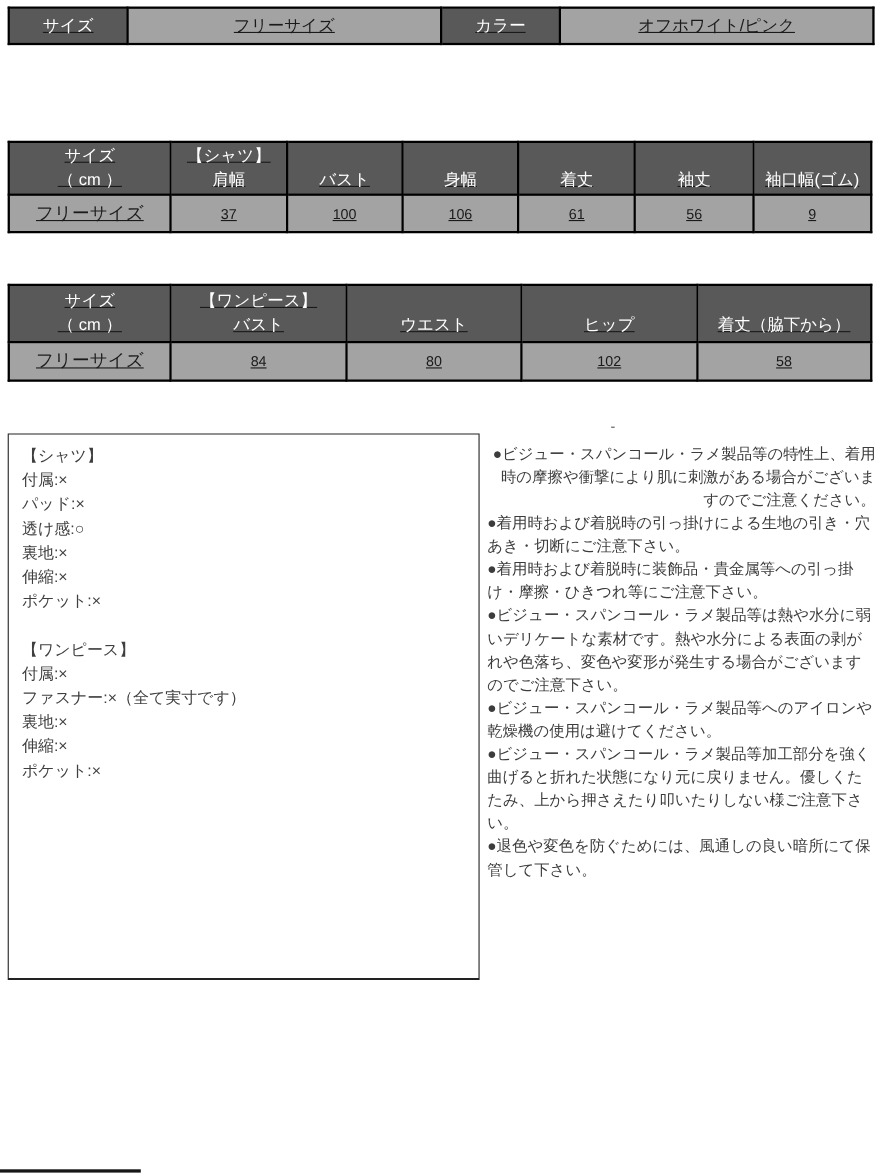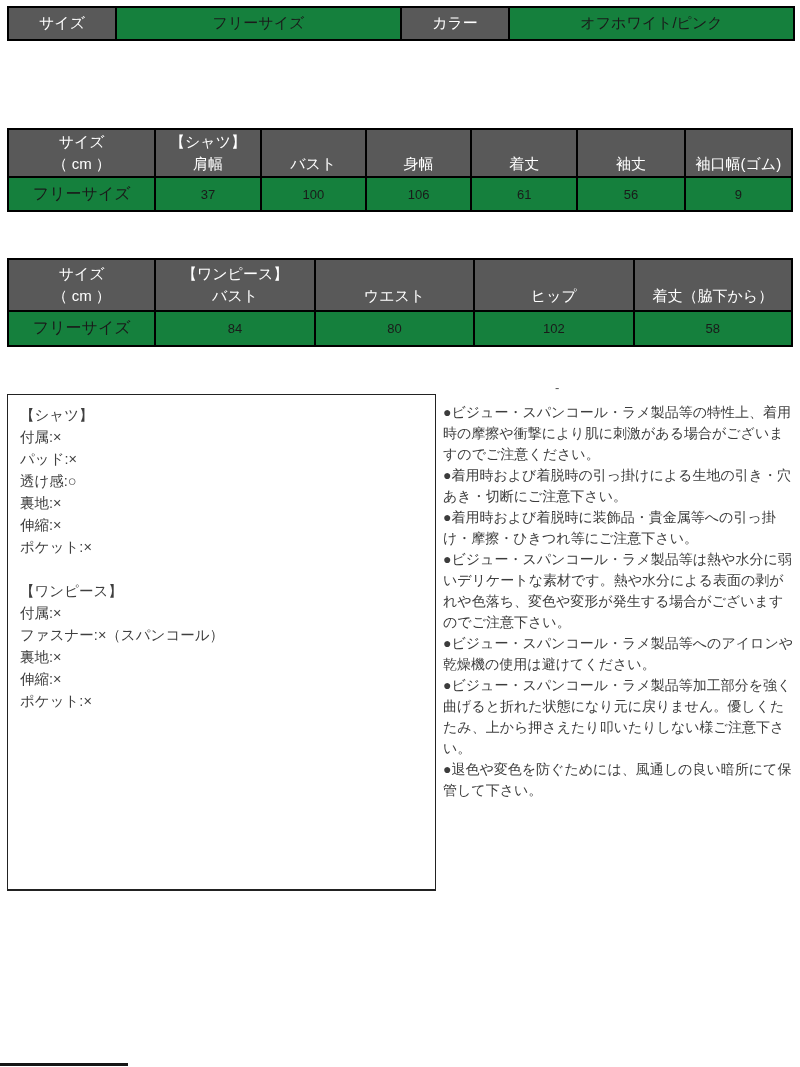--- a/index.html
+++ b/index.html
@@ -1,21 +1,21 @@
 <!DOCTYPE html>
 <html><head>
 <meta charset="utf-8">
 <style>
   html,body{margin:0;padding:0;}
   body{
     width:800px;height:1067px;position:relative;background:#ffffff;
     font-family:"Liberation Sans","DejaVu Sans",sans-serif;
     color:#1a1a1a;
   }
-  table{border-collapse:collapse;table-layout:fixed;position:absolute;background:#15803d;}
+  table{border-collapse:collapse;table-layout:fixed;position:absolute;background:#a3a3a3;text-decoration:underline;}
   td{border:2px solid #000;padding:0;text-align:center;vertical-align:middle;overflow:hidden;}
   .dark{background:#595959;color:#ffffff;font-size:15px;}
   .val{font-size:15px;color:#1a1a1a;}
   .hl{display:block;line-height:22px;height:22px;font-size:15px;}
   .num{font-size:13px;}
   .rowlabel{font-size:16px;}
   #spec-table td{height:31px;}
   #shirt-table td.h{height:46px;}
   #shirt-table td.d{height:32px;}
   #onepiece-table td.h{height:50px;}
@@ -26,21 +26,21 @@
     padding:9px 12px;color:#3f3f3f;font-size:14.5px;
   }
   .detail-line{line-height:22px;height:22px;white-space:pre;}
   .group-gap{height:22px;}
   #care-notes{
     position:absolute;left:443px;top:383px;width:353px;
     color:#3c3c3c;font-size:14px;
   }
   #care-notes .stray{height:12px;line-height:10px;font-size:13px;padding-left:112px;color:#555;}
   #care-notes p{margin:0;line-height:21px;text-align:left;}
-  #care-notes p.first{margin-top:7px;}
+  #care-notes p.first{margin-top:7px;text-align:right;}
   #bottom-stub{position:absolute;left:0;top:1063px;width:128px;height:3px;background:#161616;}
 </style>
 </head>
 <body>
 
 <table id="spec-table" style="left:7px;top:6px;width:786px;">
   <colgroup>
       <col style="width:108px">
       <col style="width:285px">
       <col style="width:108px">
@@ -154,21 +154,21 @@
   <div class="detail-line">【シャツ】</div>
   <div class="detail-line">付属:×</div>
   <div class="detail-line">パッド:×</div>
   <div class="detail-line">透け感:○</div>
   <div class="detail-line">裏地:×</div>
   <div class="detail-line">伸縮:×</div>
   <div class="detail-line">ポケット:×</div>
   <div class="group-gap"></div>
   <div class="detail-line">【ワンピース】</div>
   <div class="detail-line">付属:×</div>
-  <div class="detail-line">ファスナー:×（スパンコール）</div>
+  <div class="detail-line">ファスナー:×（全て実寸です）</div>
   <div class="detail-line">裏地:×</div>
   <div class="detail-line">伸縮:×</div>
   <div class="detail-line">ポケット:×</div>
   <div class="group-gap"></div>
 </div>
 
 <div id="care-notes">
   <div class="stray">-</div>
   <p class="first">●ビジュー・スパンコール・ラメ製品等の特性上、着用時の摩擦や衝撃により肌に刺激がある場合がございますのでご注意ください。</p>
   <p>●着用時および着脱時の引っ掛けによる生地の引き・穴あき・切断にご注意下さい。</p>

